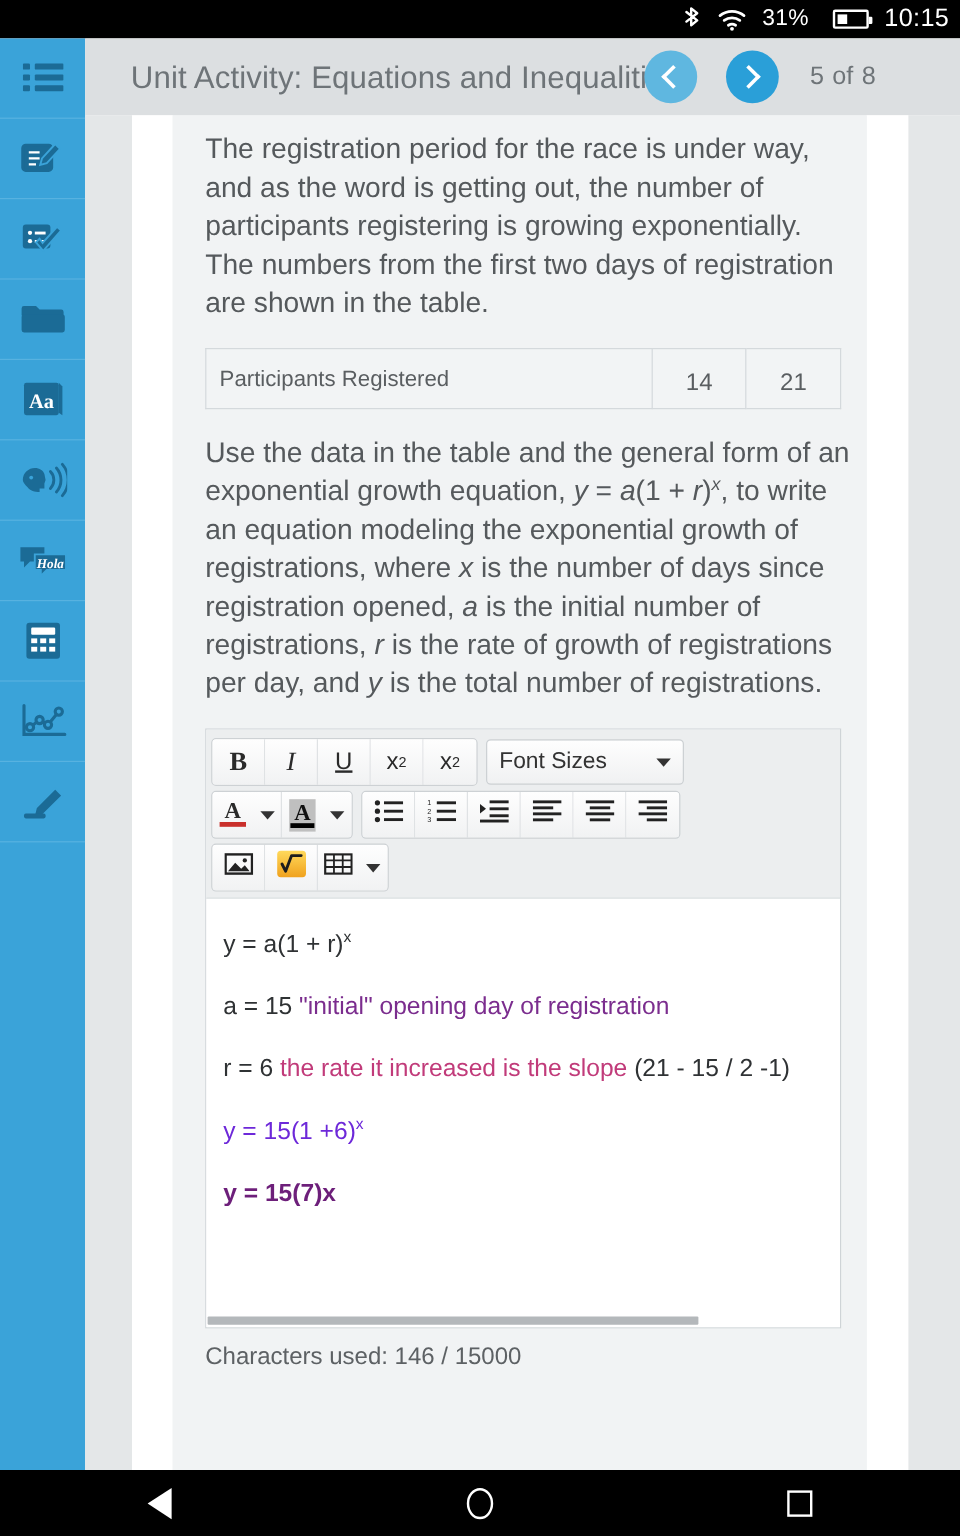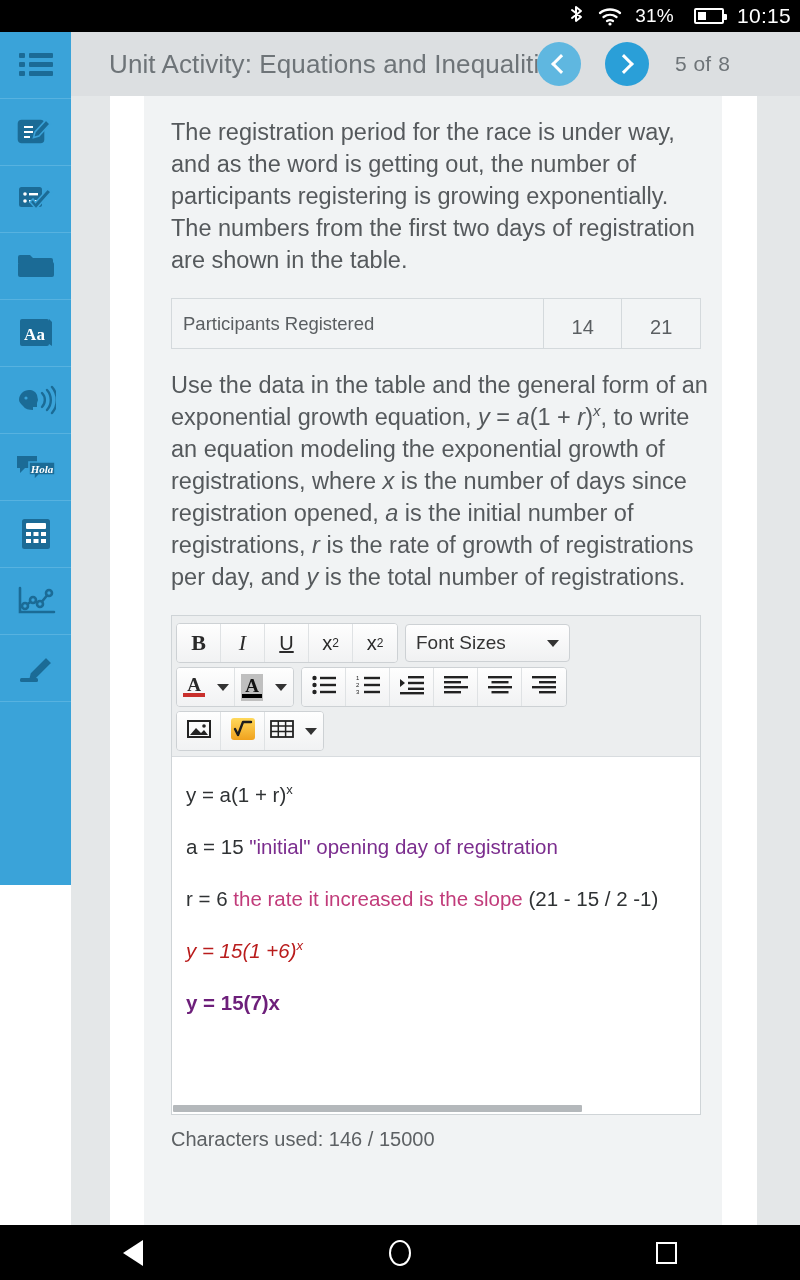--- a/index.html
+++ b/index.html
@@ -28,21 +28,21 @@
   }
   .batt::after {
     content:""; position: absolute; right: -5px; top: 4px;
     width: 3px; height: 6px; background: #fff; border-radius: 0 1px 1px 0;
   }
   .batt-fill { position: absolute; left: 2px; top: 2px; bottom: 2px; width: 30%; background: #fff; }
 
   
   .rail {
     position: absolute; left: 0; top: 32px;
-    width: 71px; height: 853px;
+    width: 71px; height: 1193px;
     background: #3aa3d9;
   }
   .rail-item {
     width: 71px; height: 67px;
     display: flex; align-items: center; justify-content: center;
     border-bottom: 1px solid #57b2e0;
     cursor: pointer;
   }
   .rail-item svg { display: block; }
 
@@ -87,21 +87,21 @@
     position: absolute; left: 73px; top: 0;
     width: 578px; height: 1129px;
     background: #f1f3f4;
     overflow: hidden;
   }
 
   .para {
     color: #55595c; font-size: 23.5px; line-height: 32px;
     margin: 0 12px 0 27px;
   }
-  .para.first { padding-top: 20px; }
+  .para.first { padding-top: 12px; }
   .para i { font-style: italic; }
   .para sup { font-size: 15px; vertical-align: super; line-height: 0; }
 
   
   .dtable {
     margin: 22px 0 0 27px; width: 530px;
     border-collapse: collapse;
     background: #f2f4f5;
     border: 1px solid #d4d9dc;
   }
@@ -163,21 +163,21 @@
   .colorA::after { content:""; position:absolute; left: 50%; transform: translateX(-50%); bottom: 3px; width: 22px; height: 4px; background: #c9302c; }
   .colorA.hl { background: #bfbfbf; color: #111; padding: 2px 4px 6px 4px; }
   .colorA.hl::after { background: #000; width: 20px; }
 
   .ed-body {
     flex: 1; background: #fff; position: relative;
     padding: 26px 20px 0 14px;
   }
   .ed-line { font-size: 20.5px; line-height: 24px; margin-bottom: 28px; color: #2f3234; }
   .ed-line sup { font-size: 13px; vertical-align: super; line-height: 0; }
-  .mag { color: #b91c1c; font-style: italic; }
+  .mag { color: #6d28d9; }
   .purp { color: #7b2d8e; }
   .pinkish { color: #c13b7a; }
   .bold-purp { color: #6d1f7a; font-weight: bold; }
 
   .hscroll {
     position: absolute; left: 1px; bottom: 2px;
     height: 7px; width: 528px;
   }
   .hscroll-thumb { height: 7px; width: 409px; background: #b4b8bb; border-radius: 1px; }
 

